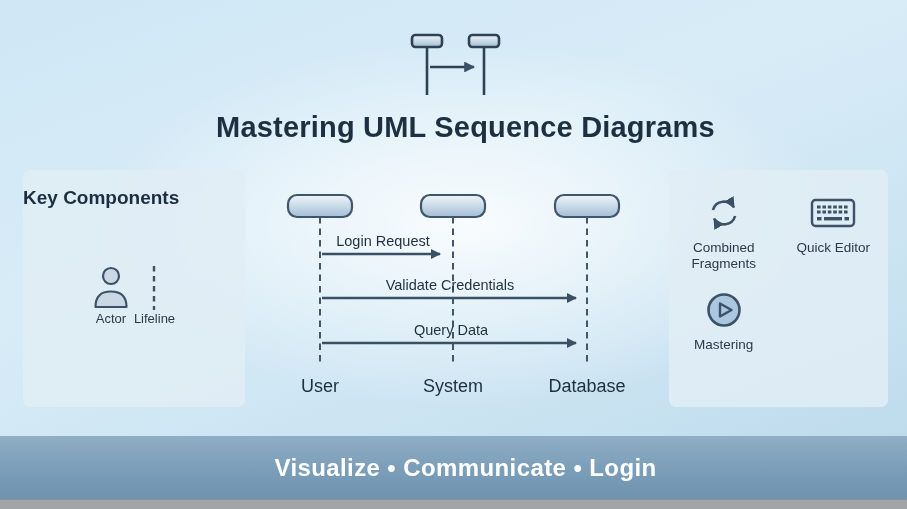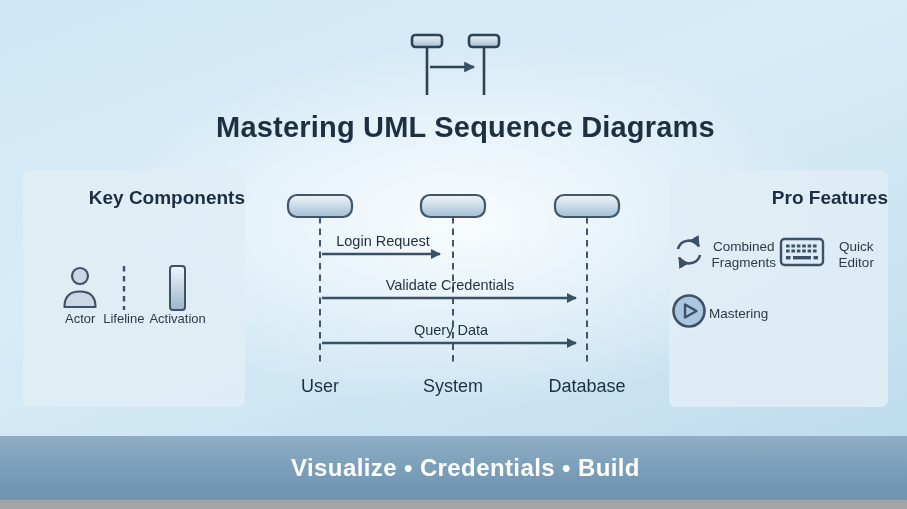--- a/index.html
+++ b/index.html
@@ -15,31 +15,31 @@
   .main-title {
     position:absolute; top:111px; left:0; width:100%; text-align:center;
     font-size:29px; font-weight:bold; color:#1d3042; letter-spacing:0.2px;
   }
   .panel {
     position:absolute; top:170px; height:237px; box-sizing:border-box;
     background:rgba(224,237,245,0.88); border-radius:7px;
   }
   .panel-left  { left:23px;  width:222px; }
   .panel-right { left:669px; width:219px; }
-  .panel-title { margin:17px 0 0 0; text-align:right; font-size:19px; font-weight:bold; color:#1c2f42; }
+  .panel-title { margin:17px 0 0 0; text-align:left; font-size:19px; font-weight:bold; color:#1c2f42; }
   .kc-row { display:flex; justify-content:center; align-items:flex-start; gap:5px; margin-top:56px; }
   .kc-item { display:flex; flex-direction:column; align-items:center; }
   .kc-iconbox { height:46px; display:flex; align-items:center; justify-content:center; }
   .kc-label { margin-top:0; font-size:13px; color:#2c3a47; white-space:nowrap; }
   .activation-bar {
     width:13px; height:42px; border:2px solid #3d5266; border-radius:4px;
     background:linear-gradient(180deg,#eef3f8 0%, #9cb7cd 100%);
   }
   .pf-grid { display:grid; grid-template-columns:1fr 1fr; margin-top:22px; row-gap:17px; }
-  .pf-item { display:flex; align-items:center; text-align:center; }
+  .pf-item { display:flex; flex-direction:column; align-items:center; text-align:center; }
   .pf-iconbox { height:42px; display:flex; align-items:center; justify-content:center; }
   .pf-label { margin-top:6px; font-size:13.5px; color:#2c3a47; line-height:1.18; max-width:92px; }
   .seq-svg { position:absolute; left:270px; top:188px; }
   .footer-band {
     position:absolute; left:0; top:436px; width:100%; height:63px;
     background:linear-gradient(180deg,#90aec5 0%, #7a9db8 55%, #6f93b0 100%);
     display:flex; align-items:center; justify-content:center;
   }
   .footer-text { color:#ffffff; font-size:24px; font-weight:bold; letter-spacing:0.4px; }
   .bottom-strip { position:absolute; left:0; top:499px; width:100%; height:10px; background:#a1a5a6; border-top:1px solid #87929a; box-sizing:border-box; }
@@ -87,26 +87,20 @@
       <div class="kc-item">
         <div class="kc-iconbox">
           <svg width="8" height="46" viewBox="0 0 8 46">
             <line x1="4" y1="1" x2="4" y2="45" stroke="#3d5266" stroke-width="2.4" stroke-dasharray="5.5 4.5"></line>
           </svg>
         </div>
         <div class="kc-label">Lifeline</div>
       </div>
 
 
-      <div class="kc-item">
-        <div class="kc-iconbox">
-          <div class="activation-bar"></div>
-        </div>
-        <div class="kc-label">Activation</div>
-      </div>
 
     </div>
   </div>
 
   <svg class="seq-svg" width="370" height="212" viewBox="0 0 370 212">
 
     <g>
       <line x1="50" y1="29" x2="50" y2="177" stroke="#3f566c" stroke-width="2" stroke-dasharray="6.5 5"></line>
       <rect x="18" y="7" width="64" height="22" rx="9" fill="url(#headGrad)" stroke="#3f566c" stroke-width="2.2"></rect>
       <text x="50" y="204" text-anchor="middle" font-size="18" fill="#1e3040">User</text>
@@ -130,21 +124,20 @@
       <line x1="52" y1="110" x2="306" y2="110" stroke="#3a5064" stroke-width="2.4" marker-end="url(#arrowhead)"></line>
       <text x="180" y="102" text-anchor="middle" font-size="14.5" fill="#1f3040">Validate Credentials</text>
     </g>
     <g>
       <line x1="52" y1="155" x2="306" y2="155" stroke="#3a5064" stroke-width="2.4" marker-end="url(#arrowhead)"></line>
       <text x="181" y="147" text-anchor="middle" font-size="14.5" fill="#1f3040">Query Data</text>
     </g>
   </svg>
 
   <div class="panel panel-right">
-    <div class="panel-title">Pro Features</div>
     <div class="pf-grid">
 
       <div class="pf-item">
         <div class="pf-iconbox">
           <svg width="40" height="40" viewBox="0 0 40 40">
             <path d="M8.9 17 A 11.5 11.5 0 0 1 29.9 14.3" class="stroke" stroke-width="2.6" marker-end="url(#arrowhead)"></path>
             <path d="M31.1 23 A 11.5 11.5 0 0 1 10.1 25.7" class="stroke" stroke-width="2.6" marker-end="url(#arrowhead)"></path>
           </svg>
         </div>
         <div class="pf-label">Combined Fragments</div>
@@ -184,17 +177,17 @@
           </svg>
         </div>
         <div class="pf-label">Mastering</div>
       </div>
 
 
     </div>
   </div>
 
   <div class="footer-band">
-    <span class="footer-text">Visualize • Credentials • Build</span>
+    <span class="footer-text">Visualize • Communicate • Login</span>
   </div>
   <div class="bottom-strip"></div>
 
 </div>
 
 </body></html>

